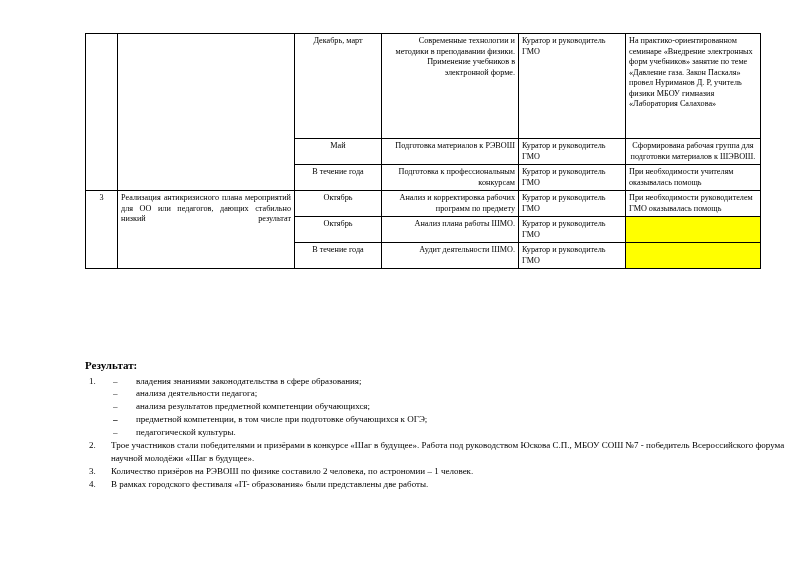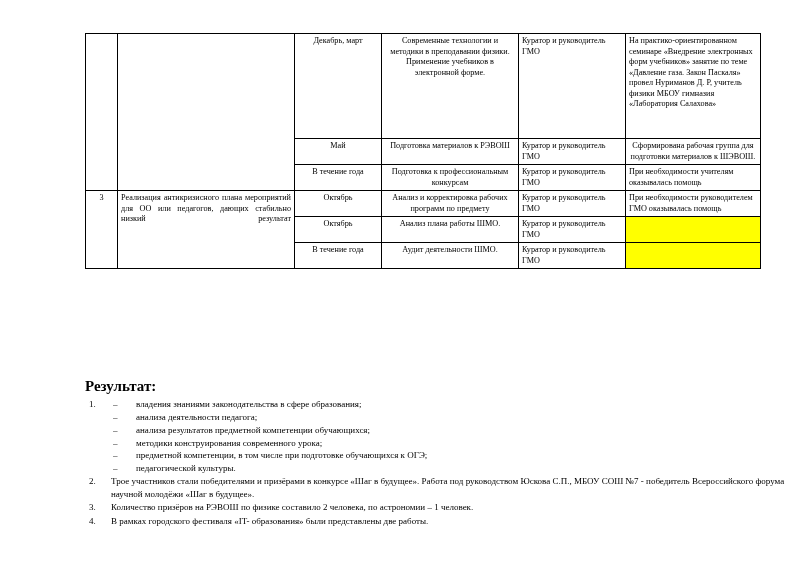--- a/index.html
+++ b/index.html
@@ -31,39 +31,39 @@
   .doc-table td {
     border: 1px solid #000000;
     vertical-align: top;
     padding: 2px 3px;
     font-size: 8.2px;
     line-height: 1.28;
   }
   .c-num      { width: 25px;  text-align: center; }
   .c-activity { width: 170px; text-align: justify; text-align-last: justify; }
   .c-period   { width: 80px;  text-align: center; }
-  .c-topic    { width: 130px; text-align: center; }
+  .c-topic    { width: 130px; text-align: right; }
   .c-resp     { width: 100px; text-align: left; }
   .c-result   { width: 128px; text-align: left; }
   td.center   { text-align: center; }
   td.yellow   { background: #ffff00; }
   .tall-blank { height: 100px; }
 
   .result-block {
     position: absolute;
     left: 85px;
     top: 358px;
     width: 700px;
     font-size: 9px;
     line-height: 1.42;
   }
   .result-title {
     font-weight: bold;
-    font-size: 15px;
-    margin: 18px 0 1px 0;
+    font-size: 11px;
+    margin: 0 0 1px 0;
   }
   ol.numlist {
     list-style: none;
     margin: 0;
     padding: 0;
   }
   ol.numlist > li {
     position: relative;
     padding-left: 26px;
     margin: 0 0 0.5px 0;
@@ -163,21 +163,20 @@
           <li>
             <span class="dash">–</span>
             <span>анализа деятельности педагога;</span>
           </li>
           <li>
             <span class="dash">–</span>
             <span>анализа результатов предметной компетенции обучающихся;</span>
           </li>
           <li>
             <span class="dash">–</span>
-            <span>методики конструирования современного урока;</span>
           </li>
           <li>
             <span class="dash">–</span>
             <span>предметной компетенции, в том числе при подготовке обучающихся к ОГЭ;</span>
           </li>
           <li>
             <span class="dash">–</span>
             <span>педагогической культуры.</span>
           </li>
         </ul>

